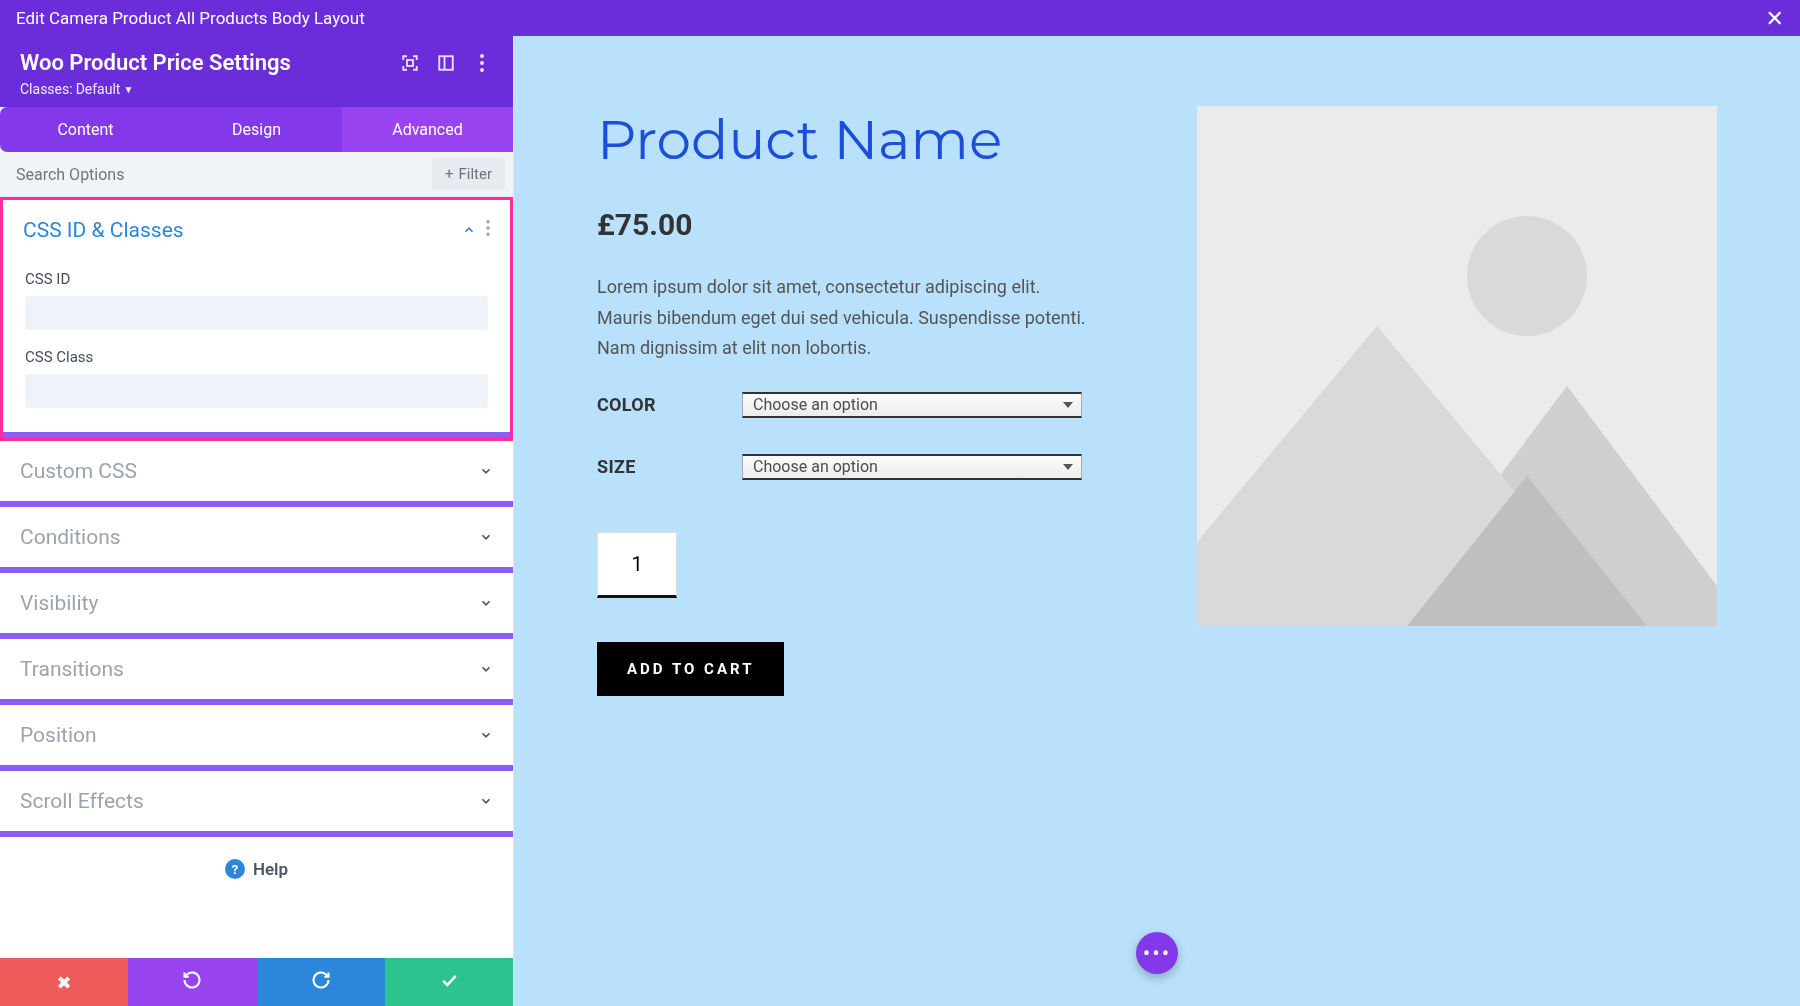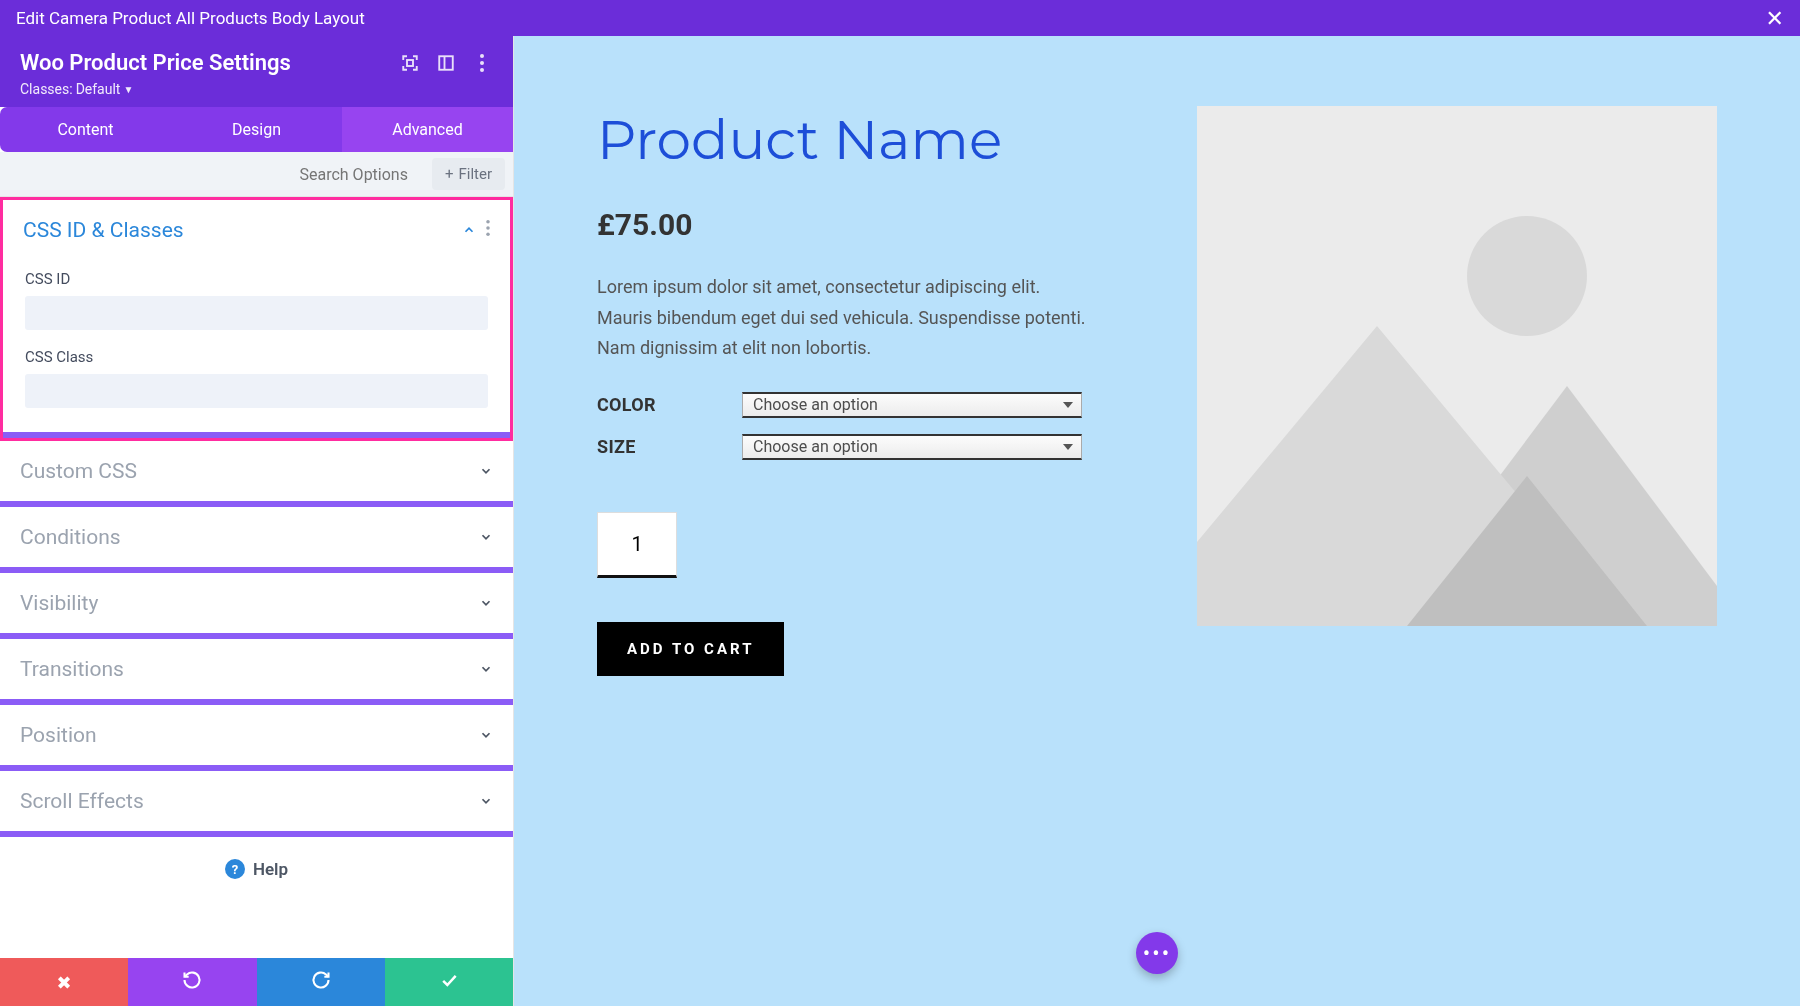--- a/index.html
+++ b/index.html
@@ -19,21 +19,21 @@
 .module-title-row { display:flex; align-items:center; gap:14px; }
 .module-title { font-size:22px; font-weight:600; flex:1; }
 .header-ico { width:22px; height:22px; display:flex; align-items:center; justify-content:center; cursor:pointer; opacity:.85; }
 .preset-row { font-size:14px; margin-top:6px; opacity:.9; display:flex; align-items:center; gap:3px; cursor:pointer; }
 
 .tabs { display:flex; background:#8339ea;border-radius:7px; }
 .tab { flex:1; text-align:center; color:#fff; padding:13px 0; font-size:16px; cursor:pointer; }
 .tab.active { background:#9744f0; }
 
 .search-row { display:flex; align-items:center; background:#f0f3f7; border-bottom:1px solid #e5e5e5; }
-.search-row input { flex:1; border:none; background:transparent; padding:12px 16px; font-size:16px; color:#8a94a6; outline:none;text-align:right; }
+.search-row input { flex:1; border:none; background:transparent; padding:12px 16px; font-size:16px; color:#8a94a6; outline:none; }
 .filter-btn { display:flex; align-items:center; gap:5px; background:#e7ebf0; padding:7px 13px; margin:6px 8px; border-radius:4px; font-size:15px; color:#6b7280; cursor:pointer; }
 
 .sections { flex:1; overflow-y:auto; }
 
 .highlight-wrap { border:3px solid #ff2ca0; }
 
 .section { border-bottom:6px solid #8b5cf6; }
 .section-header { display:flex; align-items:center; padding:18px 20px; cursor:pointer; }
 .section-title { flex:1; font-size:21px; color:#9ba3af; }
 .section.open .section-title { color:#2b87da; }
@@ -59,21 +59,21 @@
 .preview-content { width:1120px; margin-top:70px; display:flex; gap:60px; }
 .left-col { flex:1; }
 .product-title { font-size:55px; font-weight:400; color:#1d4ed8; font-family:"Montserrat",sans-serif; }
 .price { font-size:30px; font-weight:700; color:#333; margin:34px 0 30px; }
 .desc { font-size:18px; line-height:1.7; color:#555; max-width:490px; }
 
 .variation-row { display:flex; align-items:center; margin-top:28px; }
 .var-label { width:145px; font-size:18px; font-weight:700; color:#333; letter-spacing:.3px; }
 .var-select { width:340px; height:26px; border:1px solid #aaa; border-top:2px solid #333; border-bottom:2px solid #333; background:linear-gradient(#fcfcfc,#ececec); display:flex; align-items:center; padding:0 10px; font-size:16px; color:#4d4d4d; cursor:pointer; position:relative; }
 .var-select .caret { position:absolute; right:8px; border-left:5px solid transparent; border-right:5px solid transparent; border-top:6px solid #555; }
-.variation-row.second { margin-top:16px; }
+.variation-row.second { margin-top:36px; }
 
 .qty { width:80px; height:66px; border:1px solid #ddd; border-bottom:3px solid #111; background:#fff; display:flex; align-items:center; justify-content:center; font-size:20px; margin-top:52px; }
 
 .add-cart { display:inline-block; background:#000; color:#fff; padding:18px 30px; margin-top:44px; font-size:15px; font-weight:700; letter-spacing:3px; cursor:pointer; }
 
 .img-ph { width:520px; height:520px; background:#ebebeb; position:relative; overflow:hidden; }
 .img-ph .sun { position:absolute; width:120px; height:120px; border-radius:50%; background:#d9d9d9; top:110px; right:130px; }
 .img-ph .m1 { position:absolute; bottom:0; left:-70px; width:0; height:0; border-left:250px solid transparent; border-right:250px solid transparent; border-bottom:300px solid #d9d9d9; }
 .img-ph .m2 { position:absolute; bottom:0; right:-30px; width:0; height:0; border-left:180px solid transparent; border-right:180px solid transparent; border-bottom:240px solid #cfcfcf; }
 .img-ph .m3 { position:absolute; bottom:0; right:70px; width:0; height:0; border-left:120px solid transparent; border-right:120px solid transparent; border-bottom:150px solid #bfbfbf; }

